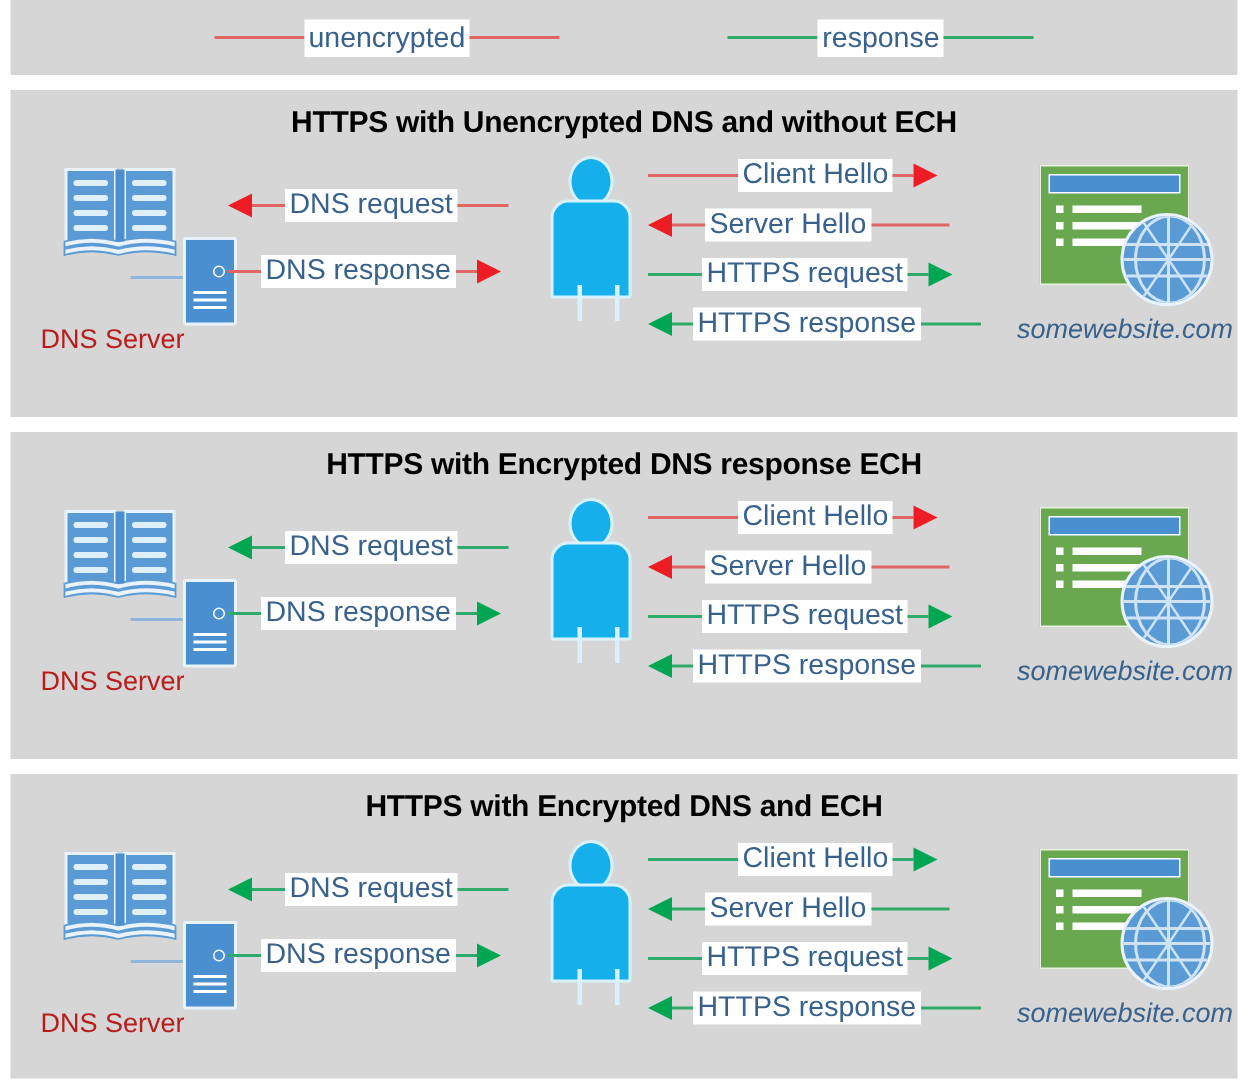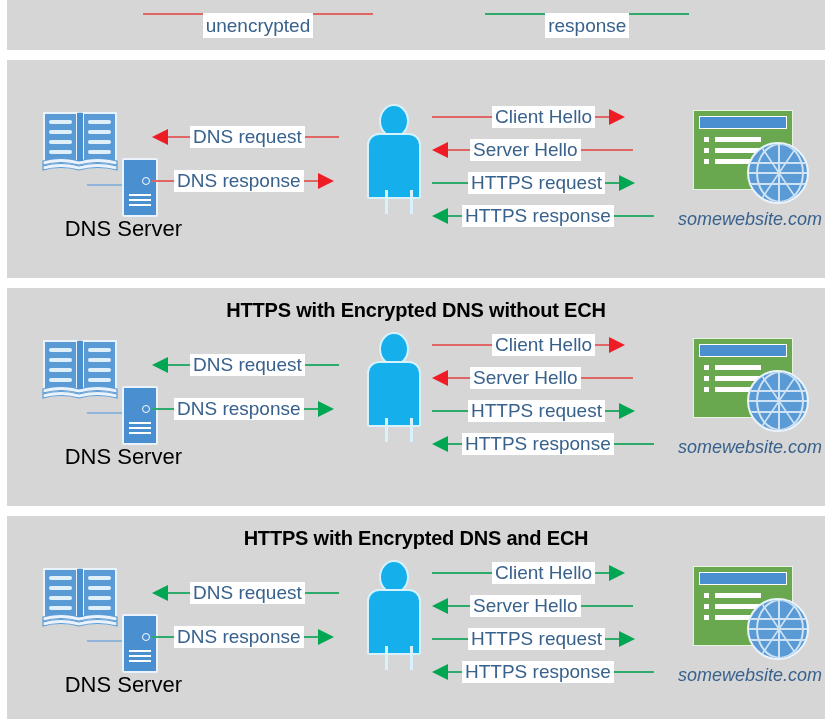--- a/index.html
+++ b/index.html
@@ -15,21 +15,21 @@
     left:7px;
     width:818px;
     box-sizing:border-box;
   }
   
   #legend{top:0;height:50px;}
   .legend-inner{
     position:absolute;inset:0;
     display:flex;align-items:center;justify-content:center;gap:112px;
   }
-  .legend-item{display:flex;}
+  .legend-item{display:flex;align-items:center;}
   .legend-line{height:0;border-top:2px solid;width:60px;}
   .legend-label{
     background:#ffffff;color:#38618c;
     font-size:19px;line-height:23px;
     padding:1px 3px;white-space:nowrap;
   }
   
   .panel{box-sizing:border-box;}
   #panel1{top:60px;height:218px;}
   #panel2{top:288px;height:218px;}
@@ -53,22 +53,22 @@
   .tower-lines div{height:2px;background:#ffffff;margin-top:3px;}
   .tower-gear{
     position:absolute;right:6px;top:17px;width:6px;height:6px;
     border:1.5px solid #ffffff;border-radius:50%;
   }
   .tower-wire{
     position:absolute;left:60px;top:78px;width:37px;height:0;
     border-top:2px solid #8fb6da;
   }
   .dns-label{
-    position:absolute;left:0;top:110px;width:155px;text-align:right;
-    color:#000000;font-size:22px;
+    position:absolute;left:0;top:110px;width:155px;text-align:left;
+    color:#b91c1c;font-size:18px;
   }
   
   .person{position:absolute;left:355px;top:0px;width:60px;height:120px;}
   .p-head{
     position:absolute;left:17px;top:0;width:26px;height:30px;
     background:#15b0ec;border:2px solid #d7f2fd;border-radius:50%;
   }
   .p-body{
     position:absolute;left:5px;top:29px;width:50px;height:62px;
     background:#15b0ec;border:2px solid #d7f2fd;
@@ -147,20 +147,21 @@
       </div>
       <div class="legend-item">
         <div class="legend-line" style="border-color:#2eab6b"></div>
         <div class="legend-label">response</div>
         <div class="legend-line" style="border-color:#2eab6b"></div>
       </div>
     </div>
 </div>
 
 <div class="band panel" id="panel1">
+  <div class="panel-title">HTTPS with Unencrypted DNS and without ECH</div>
   <div class="stage">
       <div class="dns-group">
         <div class="book"><svg viewBox="0 0 78 68" width="78" height="68">
             <path d="M3 4 h33 v48 h-33 z" fill="#5b9bd5" stroke="#eaf3fb" stroke-width="2"></path>
             <path d="M42 4 h33 v48 h-33 z" fill="#5b9bd5" stroke="#eaf3fb" stroke-width="2"></path>
             <rect x="8" y="11" width="23" height="4" rx="2" fill="#dff0fb"></rect>
             <rect x="47" y="11" width="23" height="4" rx="2" fill="#dff0fb"></rect>
             <rect x="8" y="21" width="23" height="4" rx="2" fill="#dff0fb"></rect>
             <rect x="47" y="21" width="23" height="4" rx="2" fill="#dff0fb"></rect>
             <rect x="8" y="31" width="23" height="4" rx="2" fill="#dff0fb"></rect>
@@ -252,21 +253,21 @@
       <div class="flow" style="left: 425px; top: 101px; width: 240px;">
         <div class="arrow left" style="border-right-color: rgb(0, 166, 81);"></div>
         <div class="seg" style="width: 14px; border-color: rgb(46, 171, 107);"></div>
         <div class="lbl">HTTPS response</div>
         <div class="seg" style="width: 40px; border-color: rgb(46, 171, 107);"></div>
       </div>
     </div>
 </div>
 
 <div class="band panel" id="panel2">
-  <div class="panel-title">HTTPS with Encrypted DNS without ECH</div>
+  <div class="panel-title">HTTPS with Encrypted DNS response ECH</div>
   <div class="stage">
       <div class="dns-group">
         <div class="book"><svg viewBox="0 0 78 68" width="78" height="68">
             <path d="M3 4 h33 v48 h-33 z" fill="#5b9bd5" stroke="#eaf3fb" stroke-width="2"></path>
             <path d="M42 4 h33 v48 h-33 z" fill="#5b9bd5" stroke="#eaf3fb" stroke-width="2"></path>
             <rect x="8" y="11" width="23" height="4" rx="2" fill="#dff0fb"></rect>
             <rect x="47" y="11" width="23" height="4" rx="2" fill="#dff0fb"></rect>
             <rect x="8" y="21" width="23" height="4" rx="2" fill="#dff0fb"></rect>
             <rect x="47" y="21" width="23" height="4" rx="2" fill="#dff0fb"></rect>
             <rect x="8" y="31" width="23" height="4" rx="2" fill="#dff0fb"></rect>

